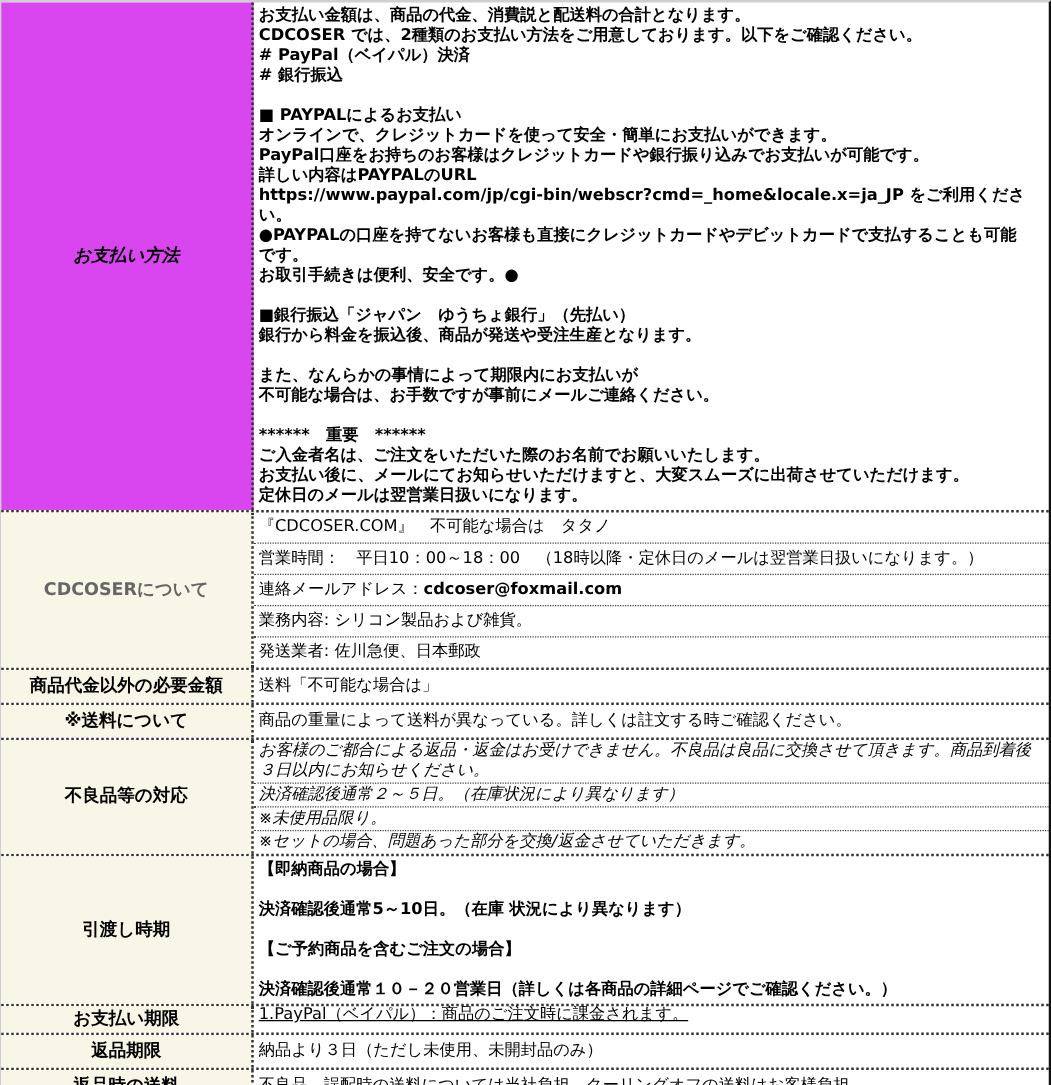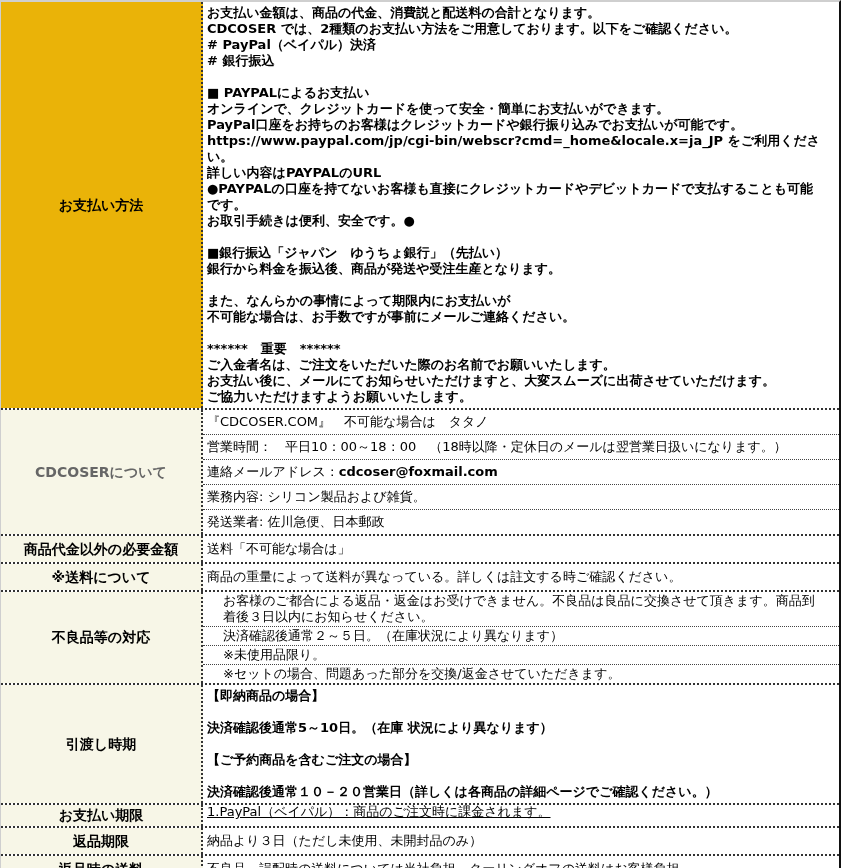--- a/index.html
+++ b/index.html
@@ -18,64 +18,64 @@
   .section { display:flex; align-items:stretch; }
   .section + .section { border-top:2px dotted #333; }
   .label-cell {
     flex:0 0 202px; box-sizing:border-box;
     border-right:2px dotted #333;
     background:var(--label-bg,#f7f6e7);
     display:flex; align-items:center; justify-content:center;
     text-align:center; font-weight:bold; font-size:14px;
     padding:2px 4px; line-height:17px;
   }
-  .section.first .label-cell { background:#eab308; }
+  .section.first .label-cell { background:#d946ef;font-style:italic; }
   .label-gray { color:var(--label-gray,#666666); }
   .content-cell { flex:1 1 auto; min-width:0; box-sizing:border-box; }
   .pad-lines { padding:3px 2px 3px 4px;font-weight:bold; }
   .line { min-height:16px; line-height:16px; white-space:pre-wrap; }
   .sub-row { padding:4px 4px; line-height:16px; white-space:pre-wrap; }
   .sub-row + .sub-row { border-top:1px dotted #444; }
-  .tight .sub-row { padding:1px 20px; }
+  .tight .sub-row { padding:1px 4px;font-style:italic; }
   .vtight .sub-row { padding:0 4px; line-height:13px;text-decoration:underline; }
   .single { padding:5px 4px; line-height:16px; display:flex; align-items:center; white-space:pre-wrap; }
   .bold { font-weight:bold; }
 </style>
 </head>
 <body>
 
 <div class="tbl">
 
   <div class="section first">
     <div class="label-cell">お支払い方法</div>
     <div class="content-cell pad-lines">
         <div class="line">お支払い金額は、商品の代金、消費説と配送料の合計となります。</div>
         <div class="line">CDCOSER では、2種類のお支払い方法をご用意しております。以下をご確認ください。</div>
         <div class="line"># PayPal（ベイパル）決済</div>
         <div class="line"># 銀行振込</div>
         <div class="line"></div>
         <div class="line">■ PAYPALによるお支払い</div>
         <div class="line">オンラインで、クレジットカードを使って安全・簡単にお支払いができます。</div>
         <div class="line">PayPal口座をお持ちのお客様はクレジットカードや銀行振り込みでお支払いが可能です。</div>
+        <div class="line">詳しい内容はPAYPALのURL</div>
         <div class="line">https://www.paypal.com/jp/cgi-bin/webscr?cmd=_home&amp;locale.x=ja_JP をご利用ください。</div>
-        <div class="line">詳しい内容はPAYPALのURL</div>
         <div class="line">●PAYPALの口座を持てないお客様も直接にクレジットカードやデビットカードで支払することも可能</div>
         <div class="line">です。</div>
         <div class="line">お取引手続きは便利、安全です。●</div>
         <div class="line"></div>
         <div class="line">■銀行振込「ジャパン　ゆうちょ銀行」（先払い）</div>
         <div class="line">銀行から料金を振込後、商品が発送や受注生産となります。</div>
         <div class="line"></div>
         <div class="line">また、なんらかの事情によって期限内にお支払いが</div>
         <div class="line">不可能な場合は、お手数ですが事前にメールご連絡ください。</div>
         <div class="line"></div>
         <div class="line">******　重要　******</div>
         <div class="line">ご入金者名は、ご注文をいただいた際のお名前でお願いいたします。</div>
         <div class="line">お支払い後に、メールにてお知らせいただけますと、大変スムーズに出荷させていただけます。</div>
-        <div class="line">ご協力いただけますようお願いいたします。</div>
+        <div class="line">定休日のメールは翌営業日扱いになります。</div>
       </div>
   </div>
 
   <div class="section">
     <div class="label-cell label-gray">CDCOSERについて</div>
     <div class="content-cell">
       <div class="sub-row">『CDCOSER.COM』　不可能な場合は　タタノ</div>
       <div class="sub-row">営業時間：　平日10：00～18：00　（18時以降・定休日のメールは翌営業日扱いになります。）</div>
       <div class="sub-row"><span>連絡メールアドレス：</span><span class="bold">cdcoser@foxmail.com</span></div>
       <div class="sub-row">業務内容: シリコン製品および雑貨。</div>

